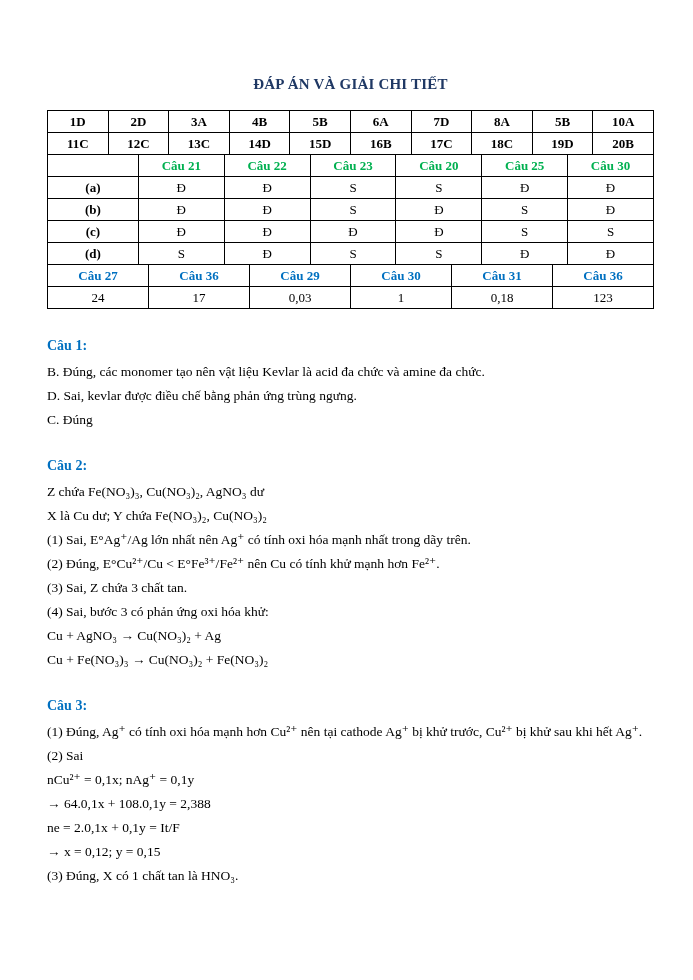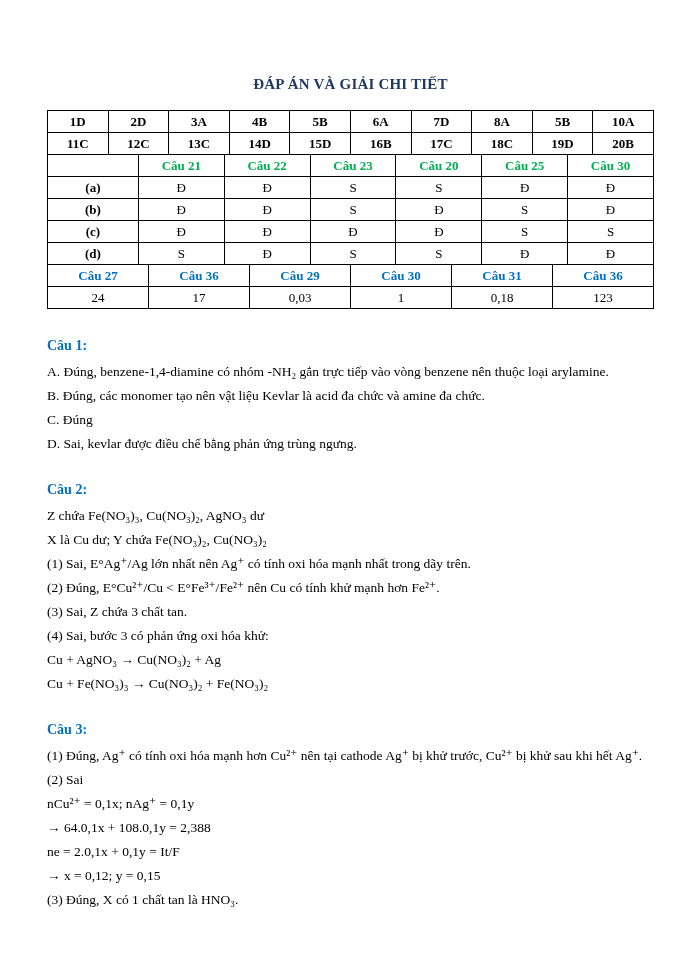--- a/index.html
+++ b/index.html
@@ -159,24 +159,23 @@
         <td>0,03</td>
         <td>1</td>
         <td>0,18</td>
         <td>123</td>
       </tr>
     </tbody>
   </table>
 
   <section class="sol">
     <p class="heading" style="color: rgb(0, 112, 192);">Câu 1:</p>
-    <p class="line">A. Đúng, benzene-1,4-diamine có nhóm -NH₂ gắn trực tiếp vào vòng benzene nên thuộc loại arylamine.</p>
     <p class="line">B. Đúng, các monomer tạo nên vật liệu Kevlar là acid đa chức và amine đa chức.</p>
+    <p class="line">D. Sai, kevlar được điều chế bằng phản ứng trùng ngưng.</p>
     <p class="line">C. Đúng</p>
-    <p class="line">D. Sai, kevlar được điều chế bằng phản ứng trùng ngưng.</p>
   </section>
 
   <section class="sol">
     <p class="heading" style="color: rgb(0, 112, 192);">Câu 2:</p>
     <p class="line">Z chứa Fe(NO₃)₃, Cu(NO₃)₂, AgNO₃ dư</p>
     <p class="line">X là Cu dư; Y chứa Fe(NO₃)₂, Cu(NO₃)₂</p>
     <p class="line">(1) Sai, E°Ag⁺/Ag lớn nhất nên Ag⁺ có tính oxi hóa mạnh nhất trong dãy trên.</p>
     <p class="line">(2) Đúng, E°Cu²⁺/Cu &lt; E°Fe³⁺/Fe²⁺ nên Cu có tính khử mạnh hơn Fe²⁺.</p>
     <p class="line">(3) Sai, Z chứa 3 chất tan.</p>
     <p class="line">(4) Sai, bước 3 có phản ứng oxi hóa khử:</p>

